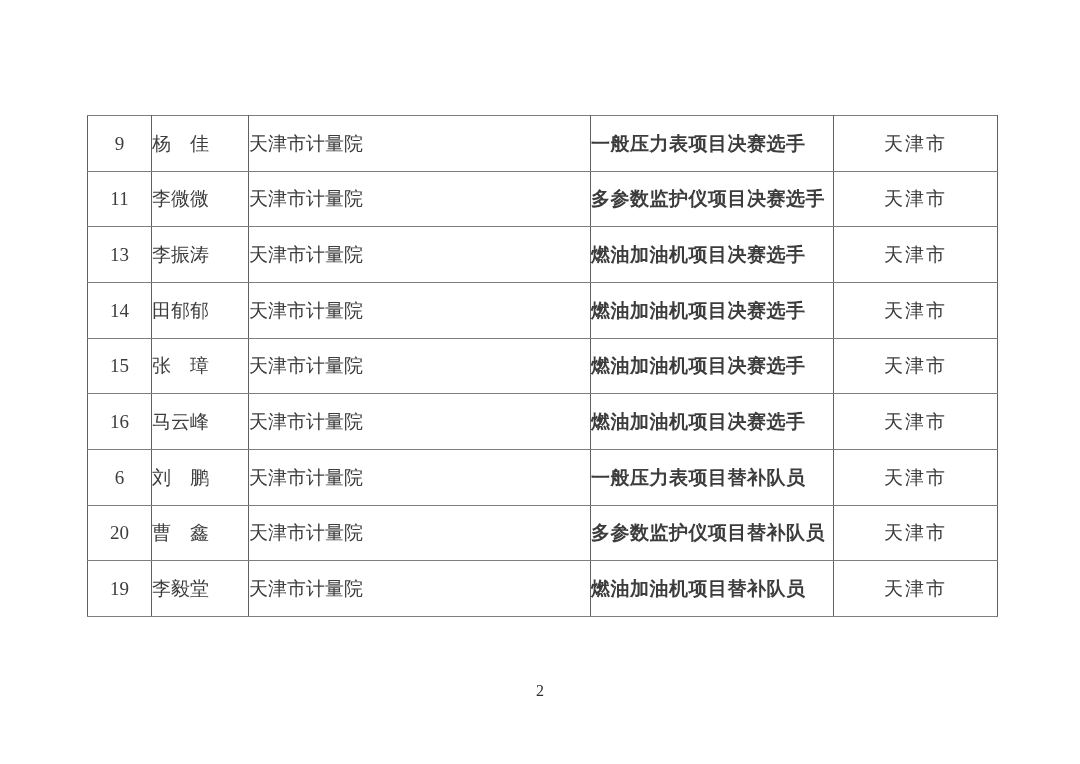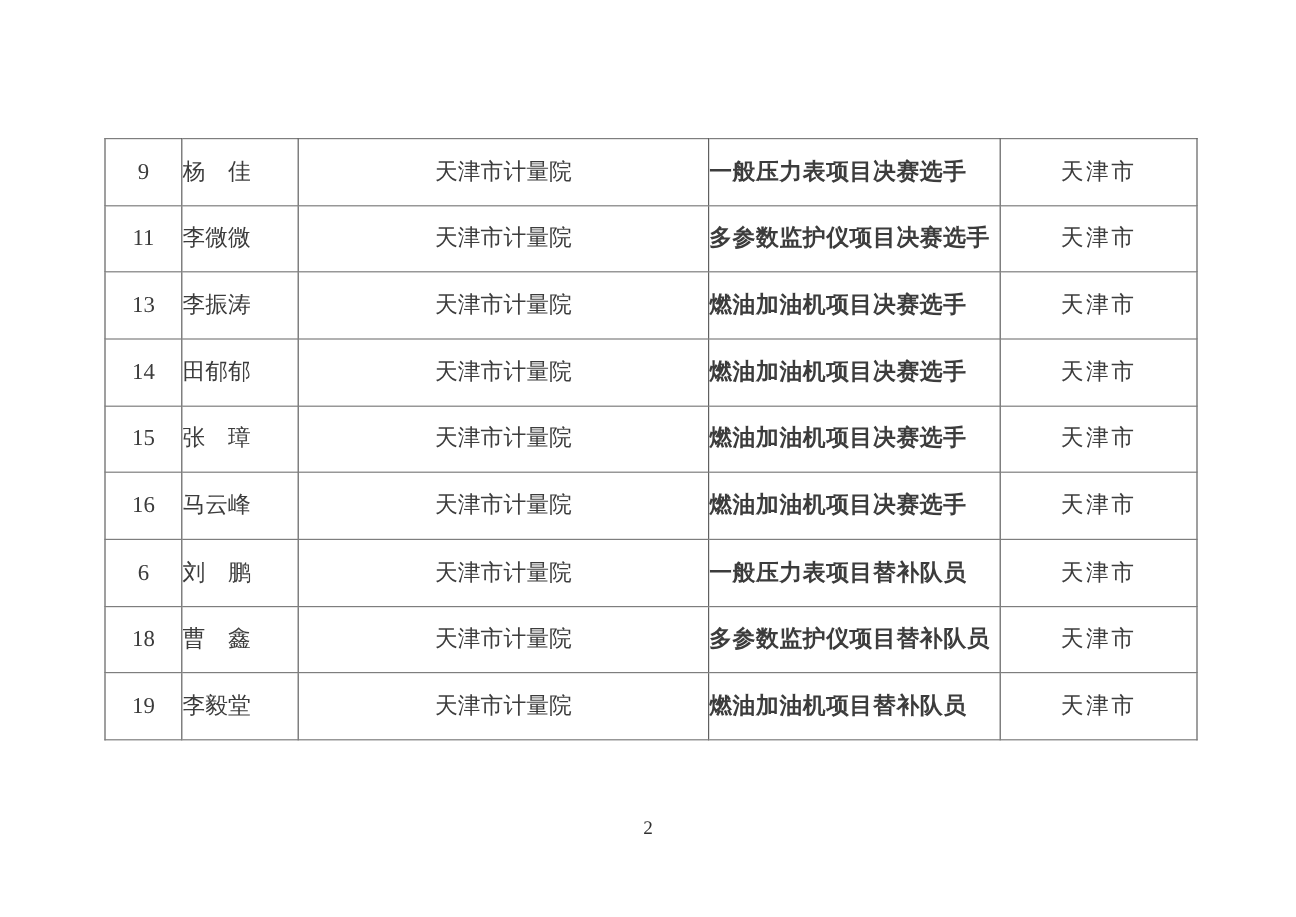--- a/index.html
+++ b/index.html
@@ -40,21 +40,21 @@
     white-space: nowrap;
     overflow: hidden;
   }
   table.roster tr { height: 45.6px; }
   td.col-index {
     text-align: center;
     font-size: 20px;
     font-family: "Liberation Serif", "DejaVu Serif", serif;
   }
   td.col-name   { text-align: left; }
-  td.col-org    { text-align: center; padding-left: 9px; }
+  td.col-org    { text-align: left; padding-left: 9px; }
   td.col-role   { text-align: left; padding-left: 8px; letter-spacing: 0.5px; font-weight: bold; }
   td.col-region { text-align: center; letter-spacing: 2px; }
   .page-number {
     position: absolute;
     left: 0;
     right: 0;
     top: 682px;
     text-align: center;
     font-size: 16px;
     color: #303030;
@@ -117,21 +117,21 @@
           <td class="col-region">天津市</td>
         </tr>
         <tr>
           <td class="col-index">6</td>
           <td class="col-name">刘　鹏</td>
           <td class="col-org">天津市计量院</td>
           <td class="col-role">一般压力表项目替补队员</td>
           <td class="col-region">天津市</td>
         </tr>
         <tr>
-          <td class="col-index">18</td>
+          <td class="col-index">20</td>
           <td class="col-name">曹　鑫</td>
           <td class="col-org">天津市计量院</td>
           <td class="col-role">多参数监护仪项目替补队员</td>
           <td class="col-region">天津市</td>
         </tr>
         <tr>
           <td class="col-index">19</td>
           <td class="col-name">李毅堂</td>
           <td class="col-org">天津市计量院</td>
           <td class="col-role">燃油加油机项目替补队员</td>

